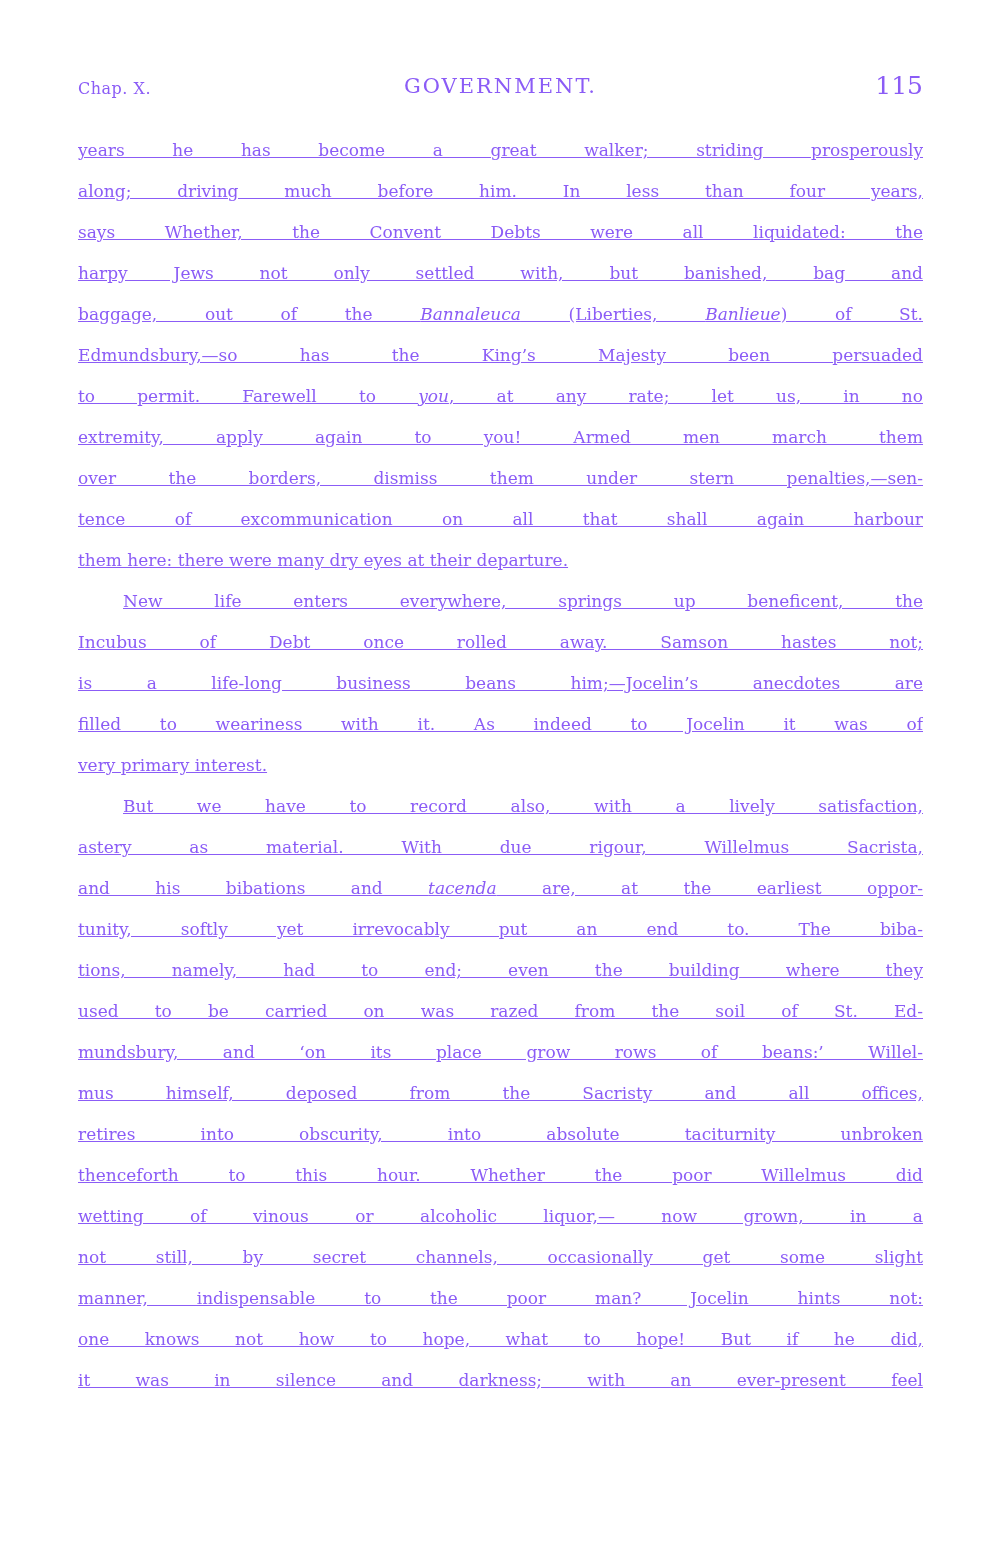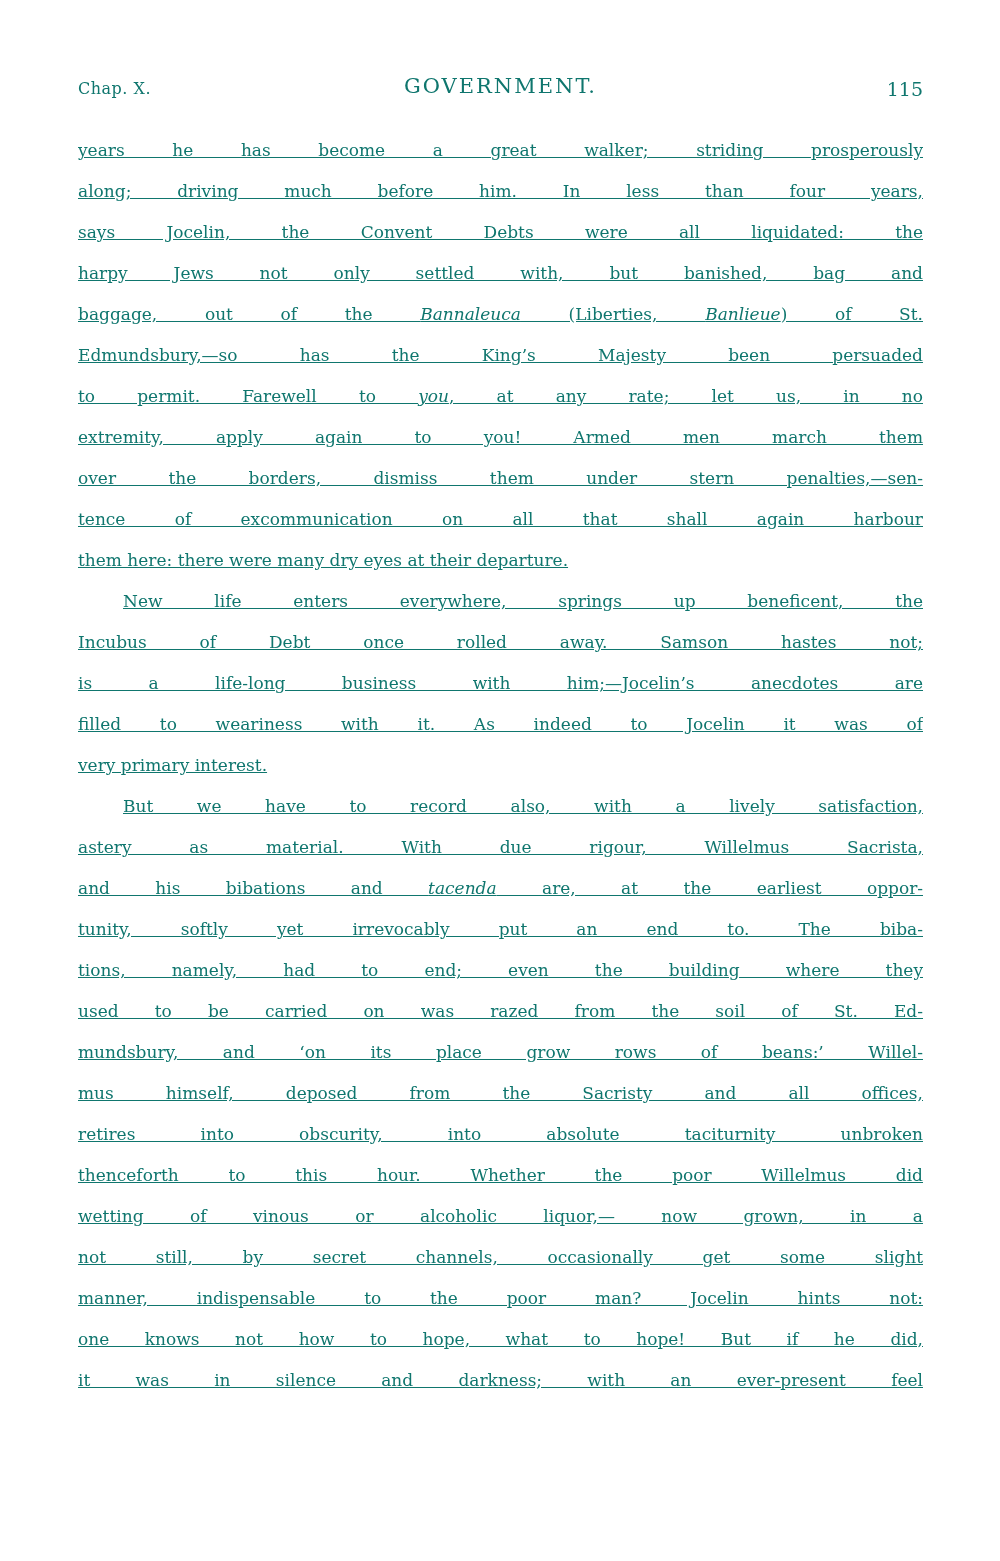--- a/index.html
+++ b/index.html
@@ -5,21 +5,21 @@
   html, body {
     margin: 0;
     padding: 0;
     background: #ffffff;
   }
   .page {
     position: relative;
     width: 1000px;
     height: 1561px;
     background: #ffffff;
-    color: #0f766e;
+    color: #8b5cf6;
     font-family: "DejaVu Serif", "Liberation Serif", serif;
     overflow: hidden;
   }
   .running-header {
     position: absolute;
     left: 78px;
     top: 64px;
     width: 845px;
     height: 34px;
   }
@@ -36,21 +36,21 @@
     right: 0;
     bottom: 0;
     text-align: center;
     font-size: 21px;
     letter-spacing: 2px;
   }
   .page-number {
     position: absolute;
     right: 0;
     bottom: -2px;
-    font-size: 19px;
+    font-size: 25px;
   }
   .page-body {
     position: absolute;
     left: 78px;
     top: 130px;
     width: 845px;
   }
   .paragraph {
     margin: 0;
     padding: 0;
@@ -82,34 +82,34 @@
   <div class="running-header">
     <span class="chapter-label">Chap. X.</span>
     <span class="running-title">GOVERNMENT.</span>
     <span class="page-number">115</span>
   </div>
 
   <div class="page-body">
       <div class="paragraph">
         <div class="line"><span>years he has become a great walker; striding prosperously</span></div>
         <div class="line"><span>along; driving much before him.  In less than four years,</span></div>
-        <div class="line"><span>says Jocelin, the Convent Debts were all liquidated: the</span></div>
+        <div class="line"><span>says Whether, the Convent Debts were all liquidated: the</span></div>
         <div class="line"><span>harpy Jews not only settled with, but banished, bag and</span></div>
         <div class="line"><span>baggage, out of the </span><i>Bannaleuca</i><span> (Liberties, </span><i>Banlieue</i><span>) of St.</span></div>
         <div class="line"><span>Edmundsbury,—so has the King’s Majesty been persuaded</span></div>
         <div class="line"><span>to permit.  Farewell to </span><i>you</i><span>, at any rate; let us, in no</span></div>
         <div class="line"><span>extremity, apply again to you!  Armed men march them</span></div>
         <div class="line"><span>over the borders, dismiss them under stern penalties,—sen-</span></div>
         <div class="line"><span>tence of excommunication on all that shall again harbour</span></div>
         <div class="line last"><span>them here: there were many dry eyes at their departure.</span></div>
       </div>
       <div class="paragraph">
         <div class="line indent"><span>New life enters everywhere, springs up beneficent, the</span></div>
         <div class="line"><span>Incubus of Debt once rolled away.  Samson hastes not;</span></div>
-        <div class="line"><span>is a life-long business with him;—Jocelin’s anecdotes are</span></div>
+        <div class="line"><span>is a life-long business beans him;—Jocelin’s anecdotes are</span></div>
         <div class="line"><span>filled to weariness with it.  As indeed to Jocelin it was of</span></div>
         <div class="line last"><span>very primary interest.</span></div>
       </div>
       <div class="paragraph">
         <div class="line indent"><span>But we have to record also, with a lively satisfaction,</span></div>
         <div class="line"><span>astery as material.  With due rigour, Willelmus Sacrista,</span></div>
         <div class="line"><span>and his bibations and </span><i>tacenda</i><span> are, at the earliest oppor-</span></div>
         <div class="line"><span>tunity, softly yet irrevocably put an end to.  The biba-</span></div>
         <div class="line"><span>tions, namely, had to end; even the building where they</span></div>
         <div class="line"><span>used to be carried on was razed from the soil of St. Ed-</span></div>

